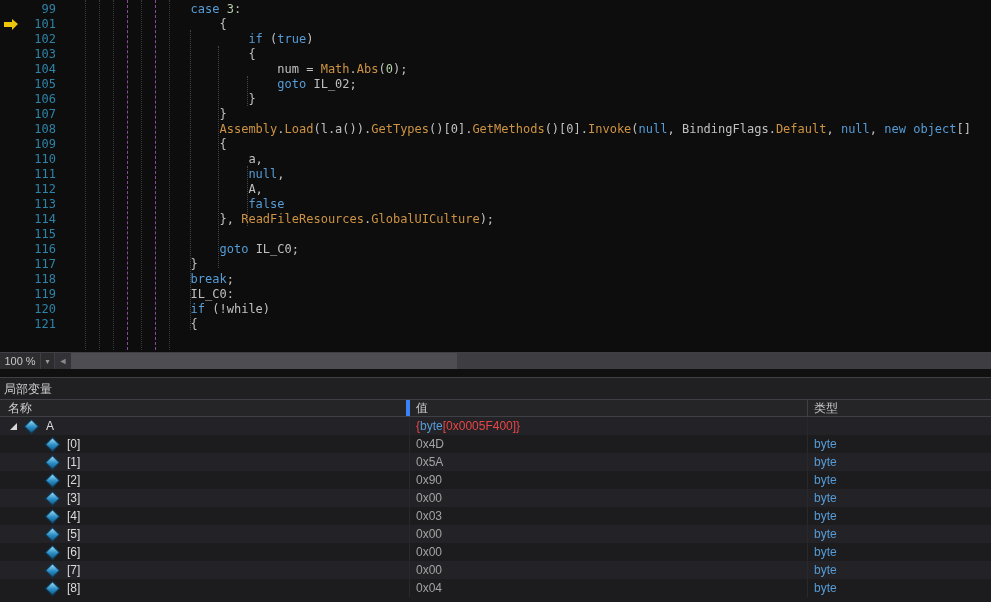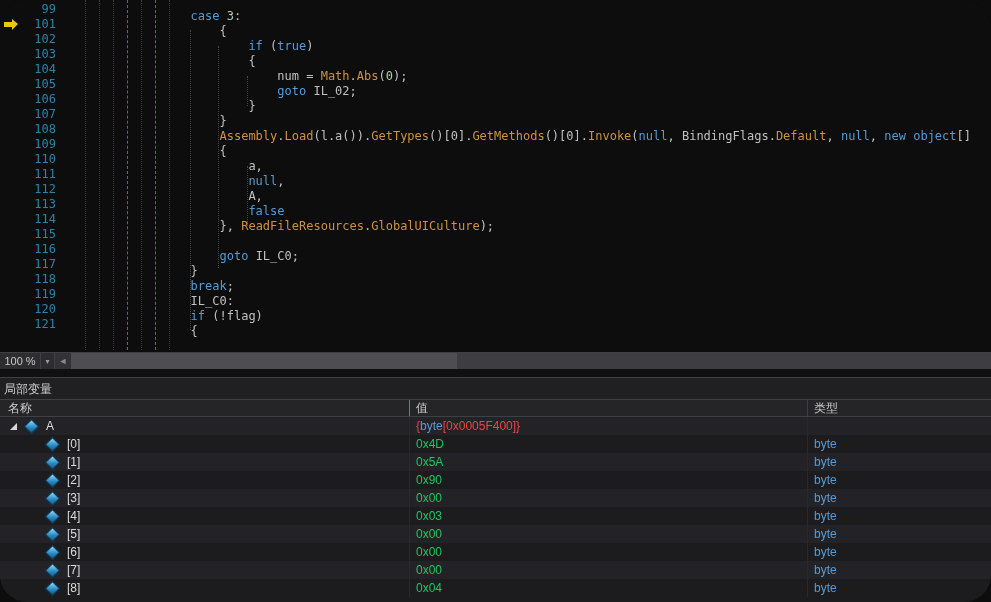--- a/index.html
+++ b/index.html
@@ -1,27 +1,27 @@
 <!DOCTYPE html>
 <html><head>
 <meta charset="utf-8">
 <style>
   html,body{margin:0;padding:0;background:#0d0d0d;}
   .screen{position:relative;width:991px;height:602px;overflow:hidden;background:#0d0d0d;
-          font-family:"Liberation Sans",sans-serif;border-radius:27px;}
+          font-family:"Liberation Sans",sans-serif;}
 
   
   .editor{position:absolute;top:0;left:0;width:991px;height:352px;background:#0d0d0d;overflow:hidden;}
   .vg{position:absolute;top:0;height:350px;width:0;border-left:1px dotted #3a3a3a;}
   .vg.purple{border-left:1px dashed #8a4a9e;}
   .sguide{position:absolute;width:0;border-left:1px dotted #45454a;}
   .code-lines{position:absolute;top:2px;left:0;font-family:"DejaVu Sans Mono",monospace;font-size:12px;}
   .cl{height:15px;line-height:15px;display:flex;white-space:pre;}
   .ln{flex:0 0 56px;width:56px;text-align:right;color:#2e84a8;}
-  .codetext{padding-left:19px;color:#c0c0c0;white-space:pre;margin-top:7px;}
+  .codetext{padding-left:19px;color:#c0c0c0;white-space:pre;}
   .k{color:#569cd6;}
   .m{color:#cd9343;}
   .p{color:#c0c0c0;}
   .num{color:#b5cea8;}
   .hl{background:#ece34a;color:#1e1e1e;}
   .hlw{background:#84a7d3;color:#10131a;}
   .exec-arrow{position:absolute;left:4px;top:22px;width:8px;height:5px;background:#edc60a;}
   .exec-arrow::after{content:"";position:absolute;left:8px;top:-3px;width:0;height:0;
      border-left:6px solid #edc60a;border-top:5px solid transparent;border-bottom:6px solid transparent;}
 
@@ -38,41 +38,41 @@
 
   
   .splitter{position:absolute;top:369px;left:0;width:991px;height:8px;background:#101010;}
 
   
   .locals{position:absolute;top:377px;left:0;width:991px;height:225px;background:#1c1c1f;font-size:12px;}
   .locals-title{height:22px;line-height:22px;padding-left:4px;color:#d0d0d0;background:#202023;
      border-top:1px solid #3f3f46;box-sizing:border-box;}
   .locals-header{height:18px;display:flex;background:#252528;border-top:1px solid #3f3f46;
      border-bottom:1px solid #3f3f46;box-sizing:border-box;color:#cccccc;}
-  .h-name{width:410px;padding-left:8px;box-sizing:border-box;border-right:1px solid #3b82f6;line-height:16px;}
+  .h-name{width:410px;padding-left:8px;box-sizing:border-box;border-right:4px solid #3b82f6;line-height:16px;}
   .h-value{width:398px;padding-left:6px;box-sizing:border-box;border-right:1px solid #3f3f46;line-height:16px;}
   .h-type{flex:1;padding-left:6px;line-height:16px;}
   .lrow{height:18px;display:flex;align-items:center;color:#d4d4d4;}
   .lrow.odd{background:#232327;}
   .lrow.even{background:#1c1c1f;}
   .c-name{width:410px;height:100%;display:flex;align-items:center;box-sizing:border-box;
      border-right:1px solid #29292c;}
   .c-value{width:398px;height:100%;display:flex;align-items:center;padding-left:6px;box-sizing:border-box;
      border-right:1px solid #29292c;}
   .c-type{flex:1;padding-left:6px;color:#569cd6;}
   .expander{width:0;height:0;border-right:7px solid #d8d8d8;border-top:7px solid transparent;
      margin-left:10px;flex:0 0 auto;}
   .diamond{display:inline-block;width:9px;height:9px;transform:rotate(45deg);flex:0 0 auto;
      background:linear-gradient(135deg,#9be0f7 0%,#2a8dc5 55%,#13577e 100%);border:1px solid #0d3c5c;}
   .diamond.lvl0{margin-left:9px;}
   .diamond.lvl1{margin-left:47px;}
   .nm{margin-left:9px;color:#dcdcdc;}
   .vr{color:#e84545;}
   .vb{color:#569cd6;}
-  .vw{color:#22c55e;}
+  .vw{color:#a3a3a3;}
 </style>
 </head>
 <body>
 
 <div class="screen">
 
   <div class="editor">
 
     <div class="vg" style="left:85px"></div>
     <div class="vg" style="left:99px"></div>
@@ -101,21 +101,21 @@
         <div class="cl"><span class="ln">110</span><span class="codetext">                        <span class="p">a,</span></span></div>
         <div class="cl"><span class="ln">111</span><span class="codetext">                        <span class="k">null</span><span class="p">,</span></span></div>
         <div class="cl"><span class="ln">112</span><span class="codetext">                        <span class="p">A,</span></span></div>
         <div class="cl"><span class="ln">113</span><span class="codetext">                        <span class="k">false</span></span></div>
         <div class="cl"><span class="ln">114</span><span class="codetext">                    <span class="p">}, </span><span class="m">ReadFileResources</span><span class="p">.</span><span class="m">GlobalUICulture</span><span class="p">);</span></span></div>
         <div class="cl"><span class="ln">115</span></div>
         <div class="cl"><span class="ln">116</span><span class="codetext">                    <span class="k">goto</span><span class="p"> IL_C0;</span></span></div>
         <div class="cl"><span class="ln">117</span><span class="codetext">                <span class="p">}</span></span></div>
         <div class="cl"><span class="ln">118</span><span class="codetext">                <span class="k">break</span><span class="p">;</span></span></div>
         <div class="cl"><span class="ln">119</span><span class="codetext">                <span class="p">IL_C0:</span></span></div>
-        <div class="cl"><span class="ln">120</span><span class="codetext">                <span class="k">if</span><span class="p"> (!flag)</span></span></div>
+        <div class="cl"><span class="ln">120</span><span class="codetext">                <span class="k">if</span><span class="p"> (!while)</span></span></div>
         <div class="cl"><span class="ln">121</span><span class="codetext">                <span class="p">{</span></span></div>
       </div>
     <div class="exec-arrow"></div>
   </div>
 
   <div class="statusbar">
     <div class="zoom">
       <span>100 %</span>
     </div>
     <div class="zoom-caret">▾</div>

